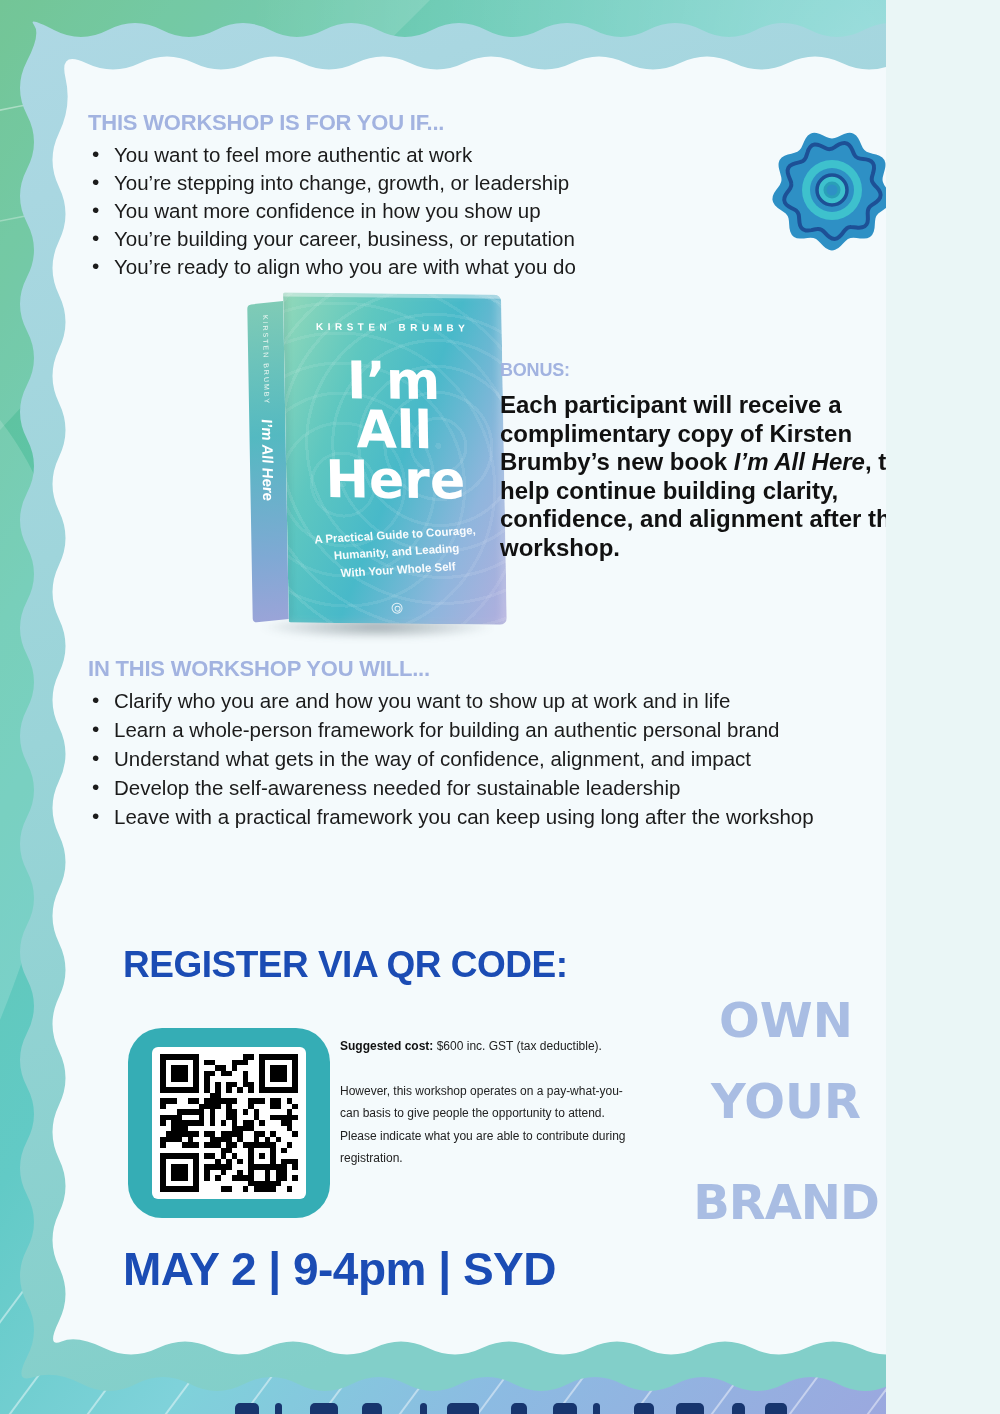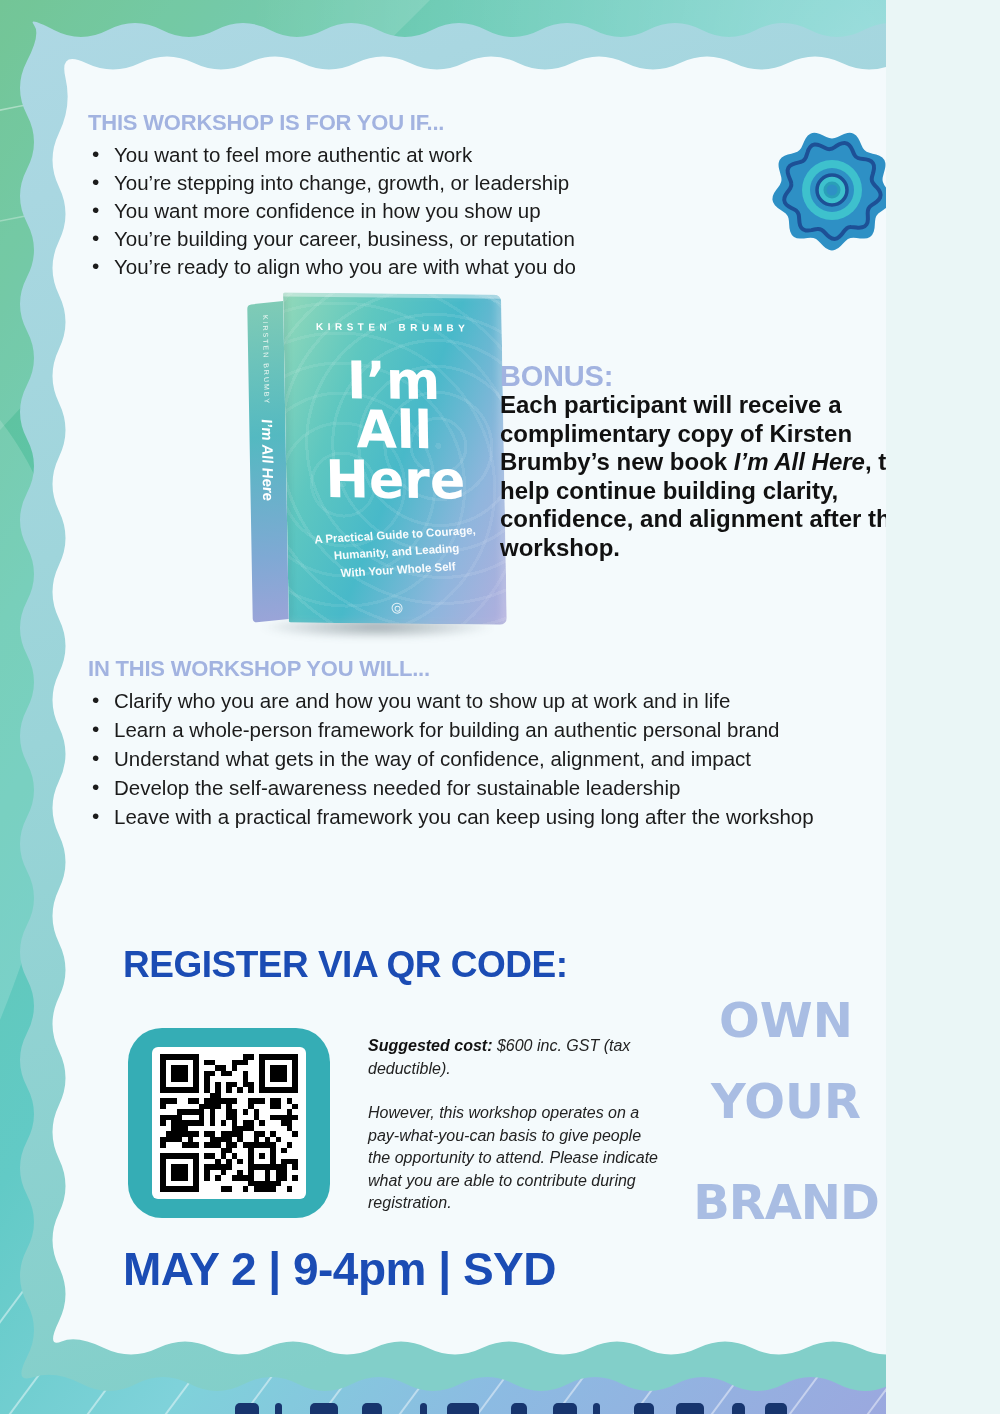--- a/index.html
+++ b/index.html
@@ -41,32 +41,32 @@
   .cover::before{content:"";position:absolute;left:0;top:0;right:0;height:4px;background:rgba(255,255,255,.4);}
   .cv-author{margin-top:28px;font-size:10px;letter-spacing:4.5px;font-weight:bold;}
   .cv-title{margin-top:24px;font-family:"DejaVu Sans",sans-serif;font-weight:bold;font-size:52px;line-height:.95;}
   .cv-sub{margin-top:22px;font-size:11.5px;line-height:1.5;transform:rotate(-4deg);font-weight:bold;opacity:.95;}
   .cv-pub{position:absolute;left:50%;bottom:10px;width:11px;height:11px;margin-left:-6px;
     border:1.4px solid rgba(255,255,255,.8);border-radius:50%;}
   .cv-pub::after{content:"";position:absolute;left:2.2px;top:2.2px;width:4px;height:4px;
     border:1px solid rgba(255,255,255,.8);border-radius:50%;}
 
   
-  .bonus-label{position:absolute;left:500px;top:360px;font-size:29px;font-weight:bold;
+  .bonus-label{position:absolute;left:500px;top:360px;font-size:18px;font-weight:bold;
     letter-spacing:-0.2px;color:#a2b3e0;}
   .bonus-text{position:absolute;left:500px;top:391px;width:412px;font-size:24px;font-weight:bold;
     line-height:28.5px;color:#111;}
 
   
   .register-h{position:absolute;left:123px;top:944px;font-size:37px;font-weight:bold;color:#1b4cb4;letter-spacing:-0.5px;}
   .qr-tile{position:absolute;left:128px;top:1028px;width:202px;height:190px;background:#35adb5;
     border-radius:34px;}
   .qr-white{position:absolute;left:24px;top:19px;width:154px;height:152px;background:#fff;border-radius:6px;}
   .qr-white svg{position:absolute;left:7px;top:7px;width:140px;height:138px;}
-  .cost{position:absolute;left:368px;top:1035px;width:290px;font-size:16px;line-height:22.5px;color:#222;font-style:italic;}
+  .cost{position:absolute;left:340px;top:1035px;width:290px;font-size:12px;line-height:22.5px;color:#222;}
   .cost .b{font-weight:bold;color:#111;}
   .cost .para{margin-top:22px;}
 
   
   .own{position:absolute;left:636px;top:980px;width:300px;text-align:center;color:#a9bde3;
     font-family:"DejaVu Sans",sans-serif;font-weight:bold;font-size:48px;line-height:81px;letter-spacing:0;}
   .own .l3{margin-top:20px;letter-spacing:-1px;}
 
   
   .date-line{position:absolute;left:123px;top:1242px;font-size:46px;font-weight:bold;color:#1b4cb4;letter-spacing:-0.5px;}

